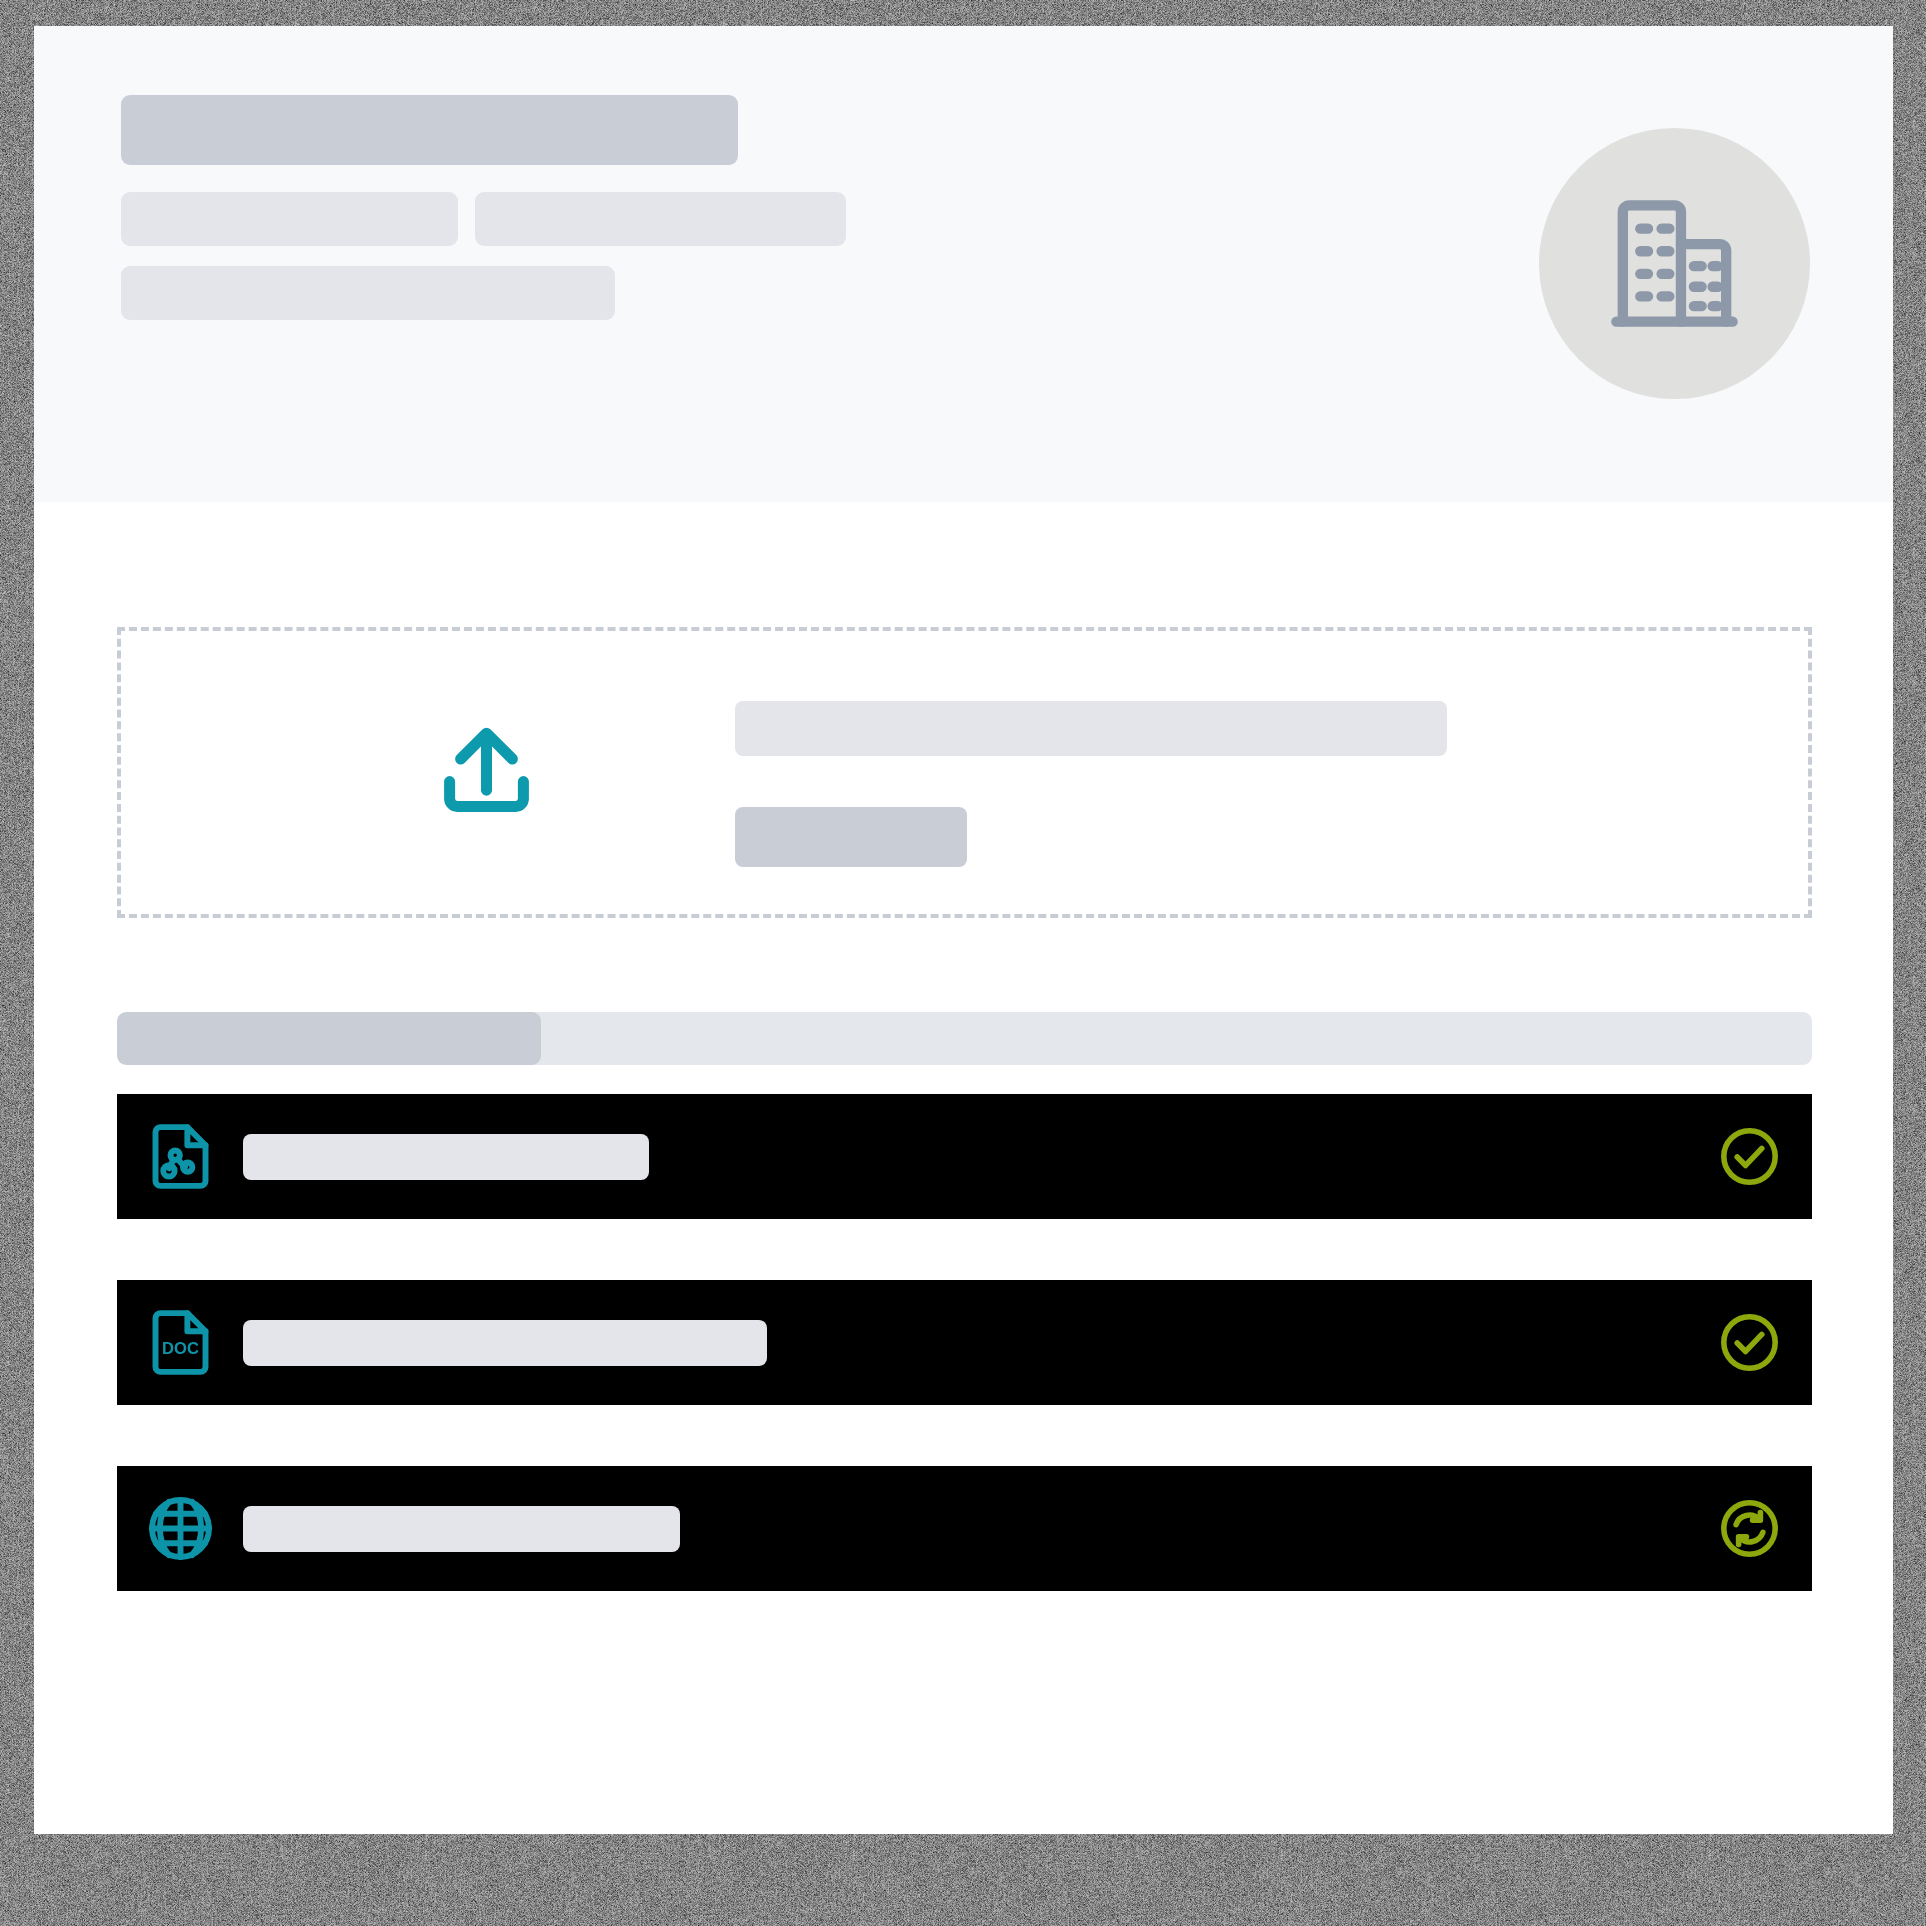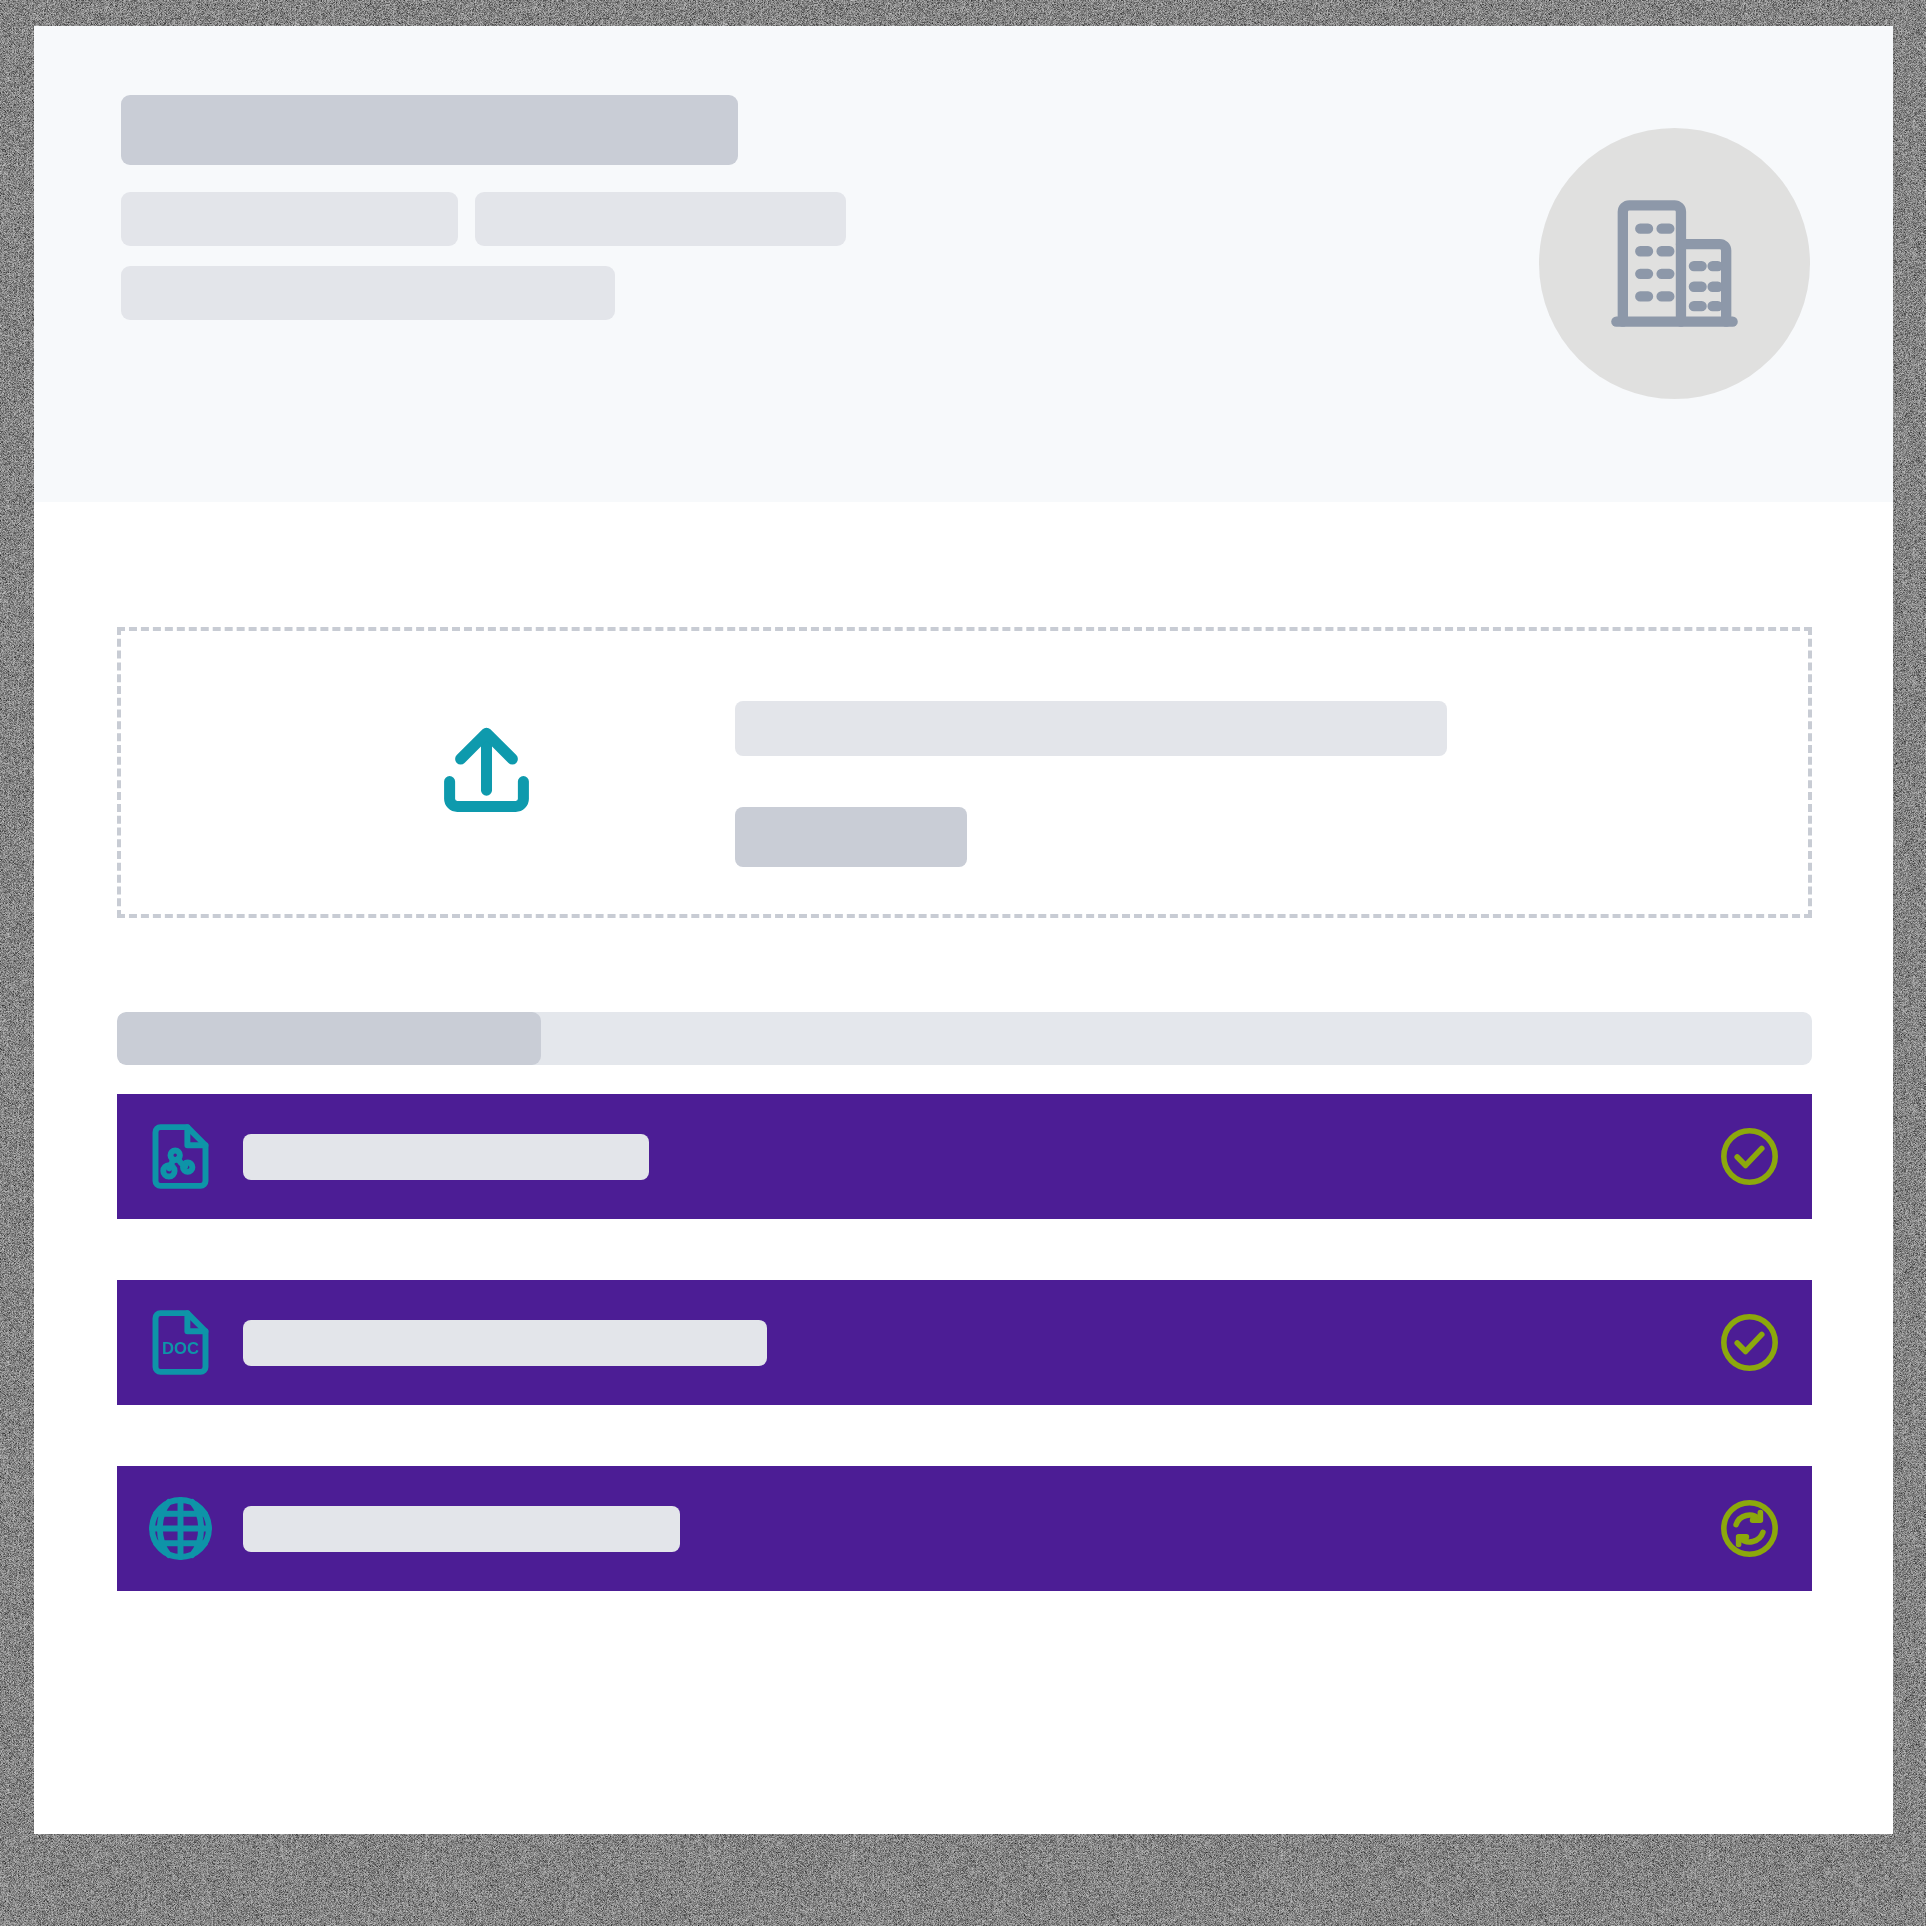--- a/index.html
+++ b/index.html
@@ -138,21 +138,21 @@
   #file-list {
     position: absolute;
     left: 83px;
     top: 592px;
     width: 1695px;
   }
   .file-row {
     position: relative;
     height: 125px;
     margin-bottom: 61px;
-    background: #4c1d95;
+    background: #000000;
     box-sizing: border-box;
   }
   .file-row:last-child { margin-bottom: 0; }
 
   .file-type-icon {
     position: absolute;
     left: 26px;
     top: 25px;
     width: 75px;
     height: 75px;

